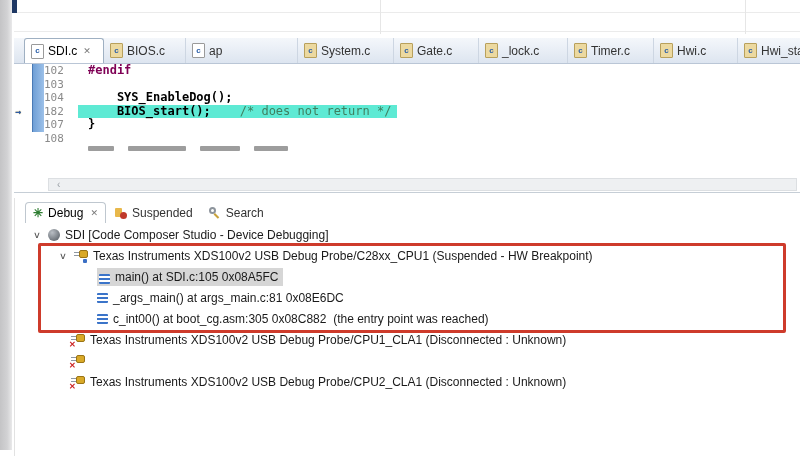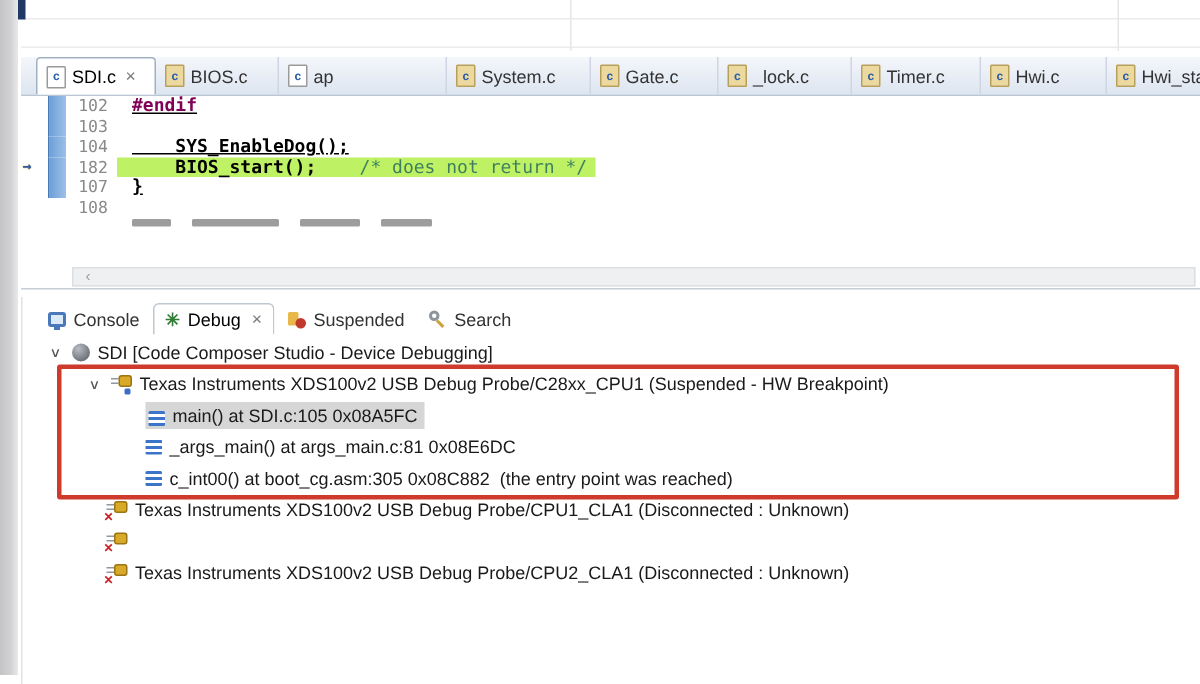--- a/index.html
+++ b/index.html
@@ -29,26 +29,26 @@
   .fico.tan{background:#ecd9a0;border-color:#b8a05c;}
   .tclose{color:#7a7a7a;font-size:9px;margin-left:2px;cursor:pointer;}
 
   
   #editor{left:14px;top:64px;right:0;height:113px;background:#fff;overflow:hidden;
           font-family:"DejaVu Sans Mono","Liberation Mono",monospace;font-size:12px;}
   .cline{display:flex;height:13.5px;line-height:13.5px;align-items:stretch;}
   .gcell{width:18px;flex:none;position:relative;text-align:center;}
   .bbar{width:12px;flex:none;}
   .bb .bbar{background:linear-gradient(90deg,#6f9fd6,#9cc0e8);border-left:1px solid #4a7ab5;box-sizing:border-box;}
-  .lnum{width:28px;flex:none;text-align:right;padding-right:6px;color:#8a8a8a;font-size:11px;}
-  .ctext{flex:1;white-space:pre;color:#000;font-weight:bold;padding-left:10px;text-decoration:underline;}
+  .lnum{width:28px;flex:none;padding-right:6px;color:#8a8a8a;font-size:11px;}
+  .ctext{flex:1;white-space:pre;color:#000;font-weight:bold;padding-left:10px;}
   .directive{color:#7f0055;font-weight:bold;}
   .kw{color:#7f0055;font-weight:bold;}
   .cmt{color:#3f7f5f;font-weight:normal;}
-  .exec-hl{display:inline-block;background:#bef264;margin-left:-10px;padding-left:10px;padding-right:6px;}
+  .exec-hl{display:inline-block;background:#5eead4;margin-left:-10px;padding-left:10px;padding-right:6px;}
   .pc-arrow{position:absolute;left:1px;top:0px;font-size:10px;line-height:13px;color:#2e5ba8;
             text-shadow:0 0 1px #c9a227;font-weight:bold;}
   .frag{display:inline-block;height:5px;background:#9d9d9d;border-radius:1px;vertical-align:top;margin-top:1px;margin-right:14px;}
   #hscroll{left:48px;right:3px;top:178px;height:13px;background:#eef0f2;border:1px solid #dcdfe2;
            box-sizing:border-box;color:#9aa0a6;font-size:10px;line-height:11px;padding-left:8px;}
   #editor-border{left:14px;right:0;top:192px;height:1px;background:#c6ced6;}
 
   
   #dpanel{left:14px;top:198px;right:0;bottom:0;background:#fff;border-left:1px solid #e2e2e2;}
   #dtabbar{display:flex;align-items:flex-end;height:25px;padding-left:10px;gap:2px;}
@@ -197,24 +197,20 @@
     <span class="ctext"><span class="frag" style="width:26px"></span><span class="frag" style="width:58px"></span><span class="frag" style="width:40px"></span><span class="frag" style="width:34px"></span></span>
   </div>
 </div>
 <div class="abs" id="hscroll">
   <span>‹</span>
 </div>
 <div class="abs" id="editor-border"></div>
 
 <div class="abs" id="dpanel">
   <div id="dtabbar">
-    <div class="dtab">
-      <span class="mon-icon"></span>
-      <span>Console</span>
-    </div>
     <div class="dtab active">
       <span class="bug-icon">✳</span>
       <span>Debug</span>
       <span class="tclose">✕</span>
     </div>
     <div class="dtab">
       <span class="prob-icon">
           <span class="p1"></span>
           <span class="p2"></span>
         </span>

